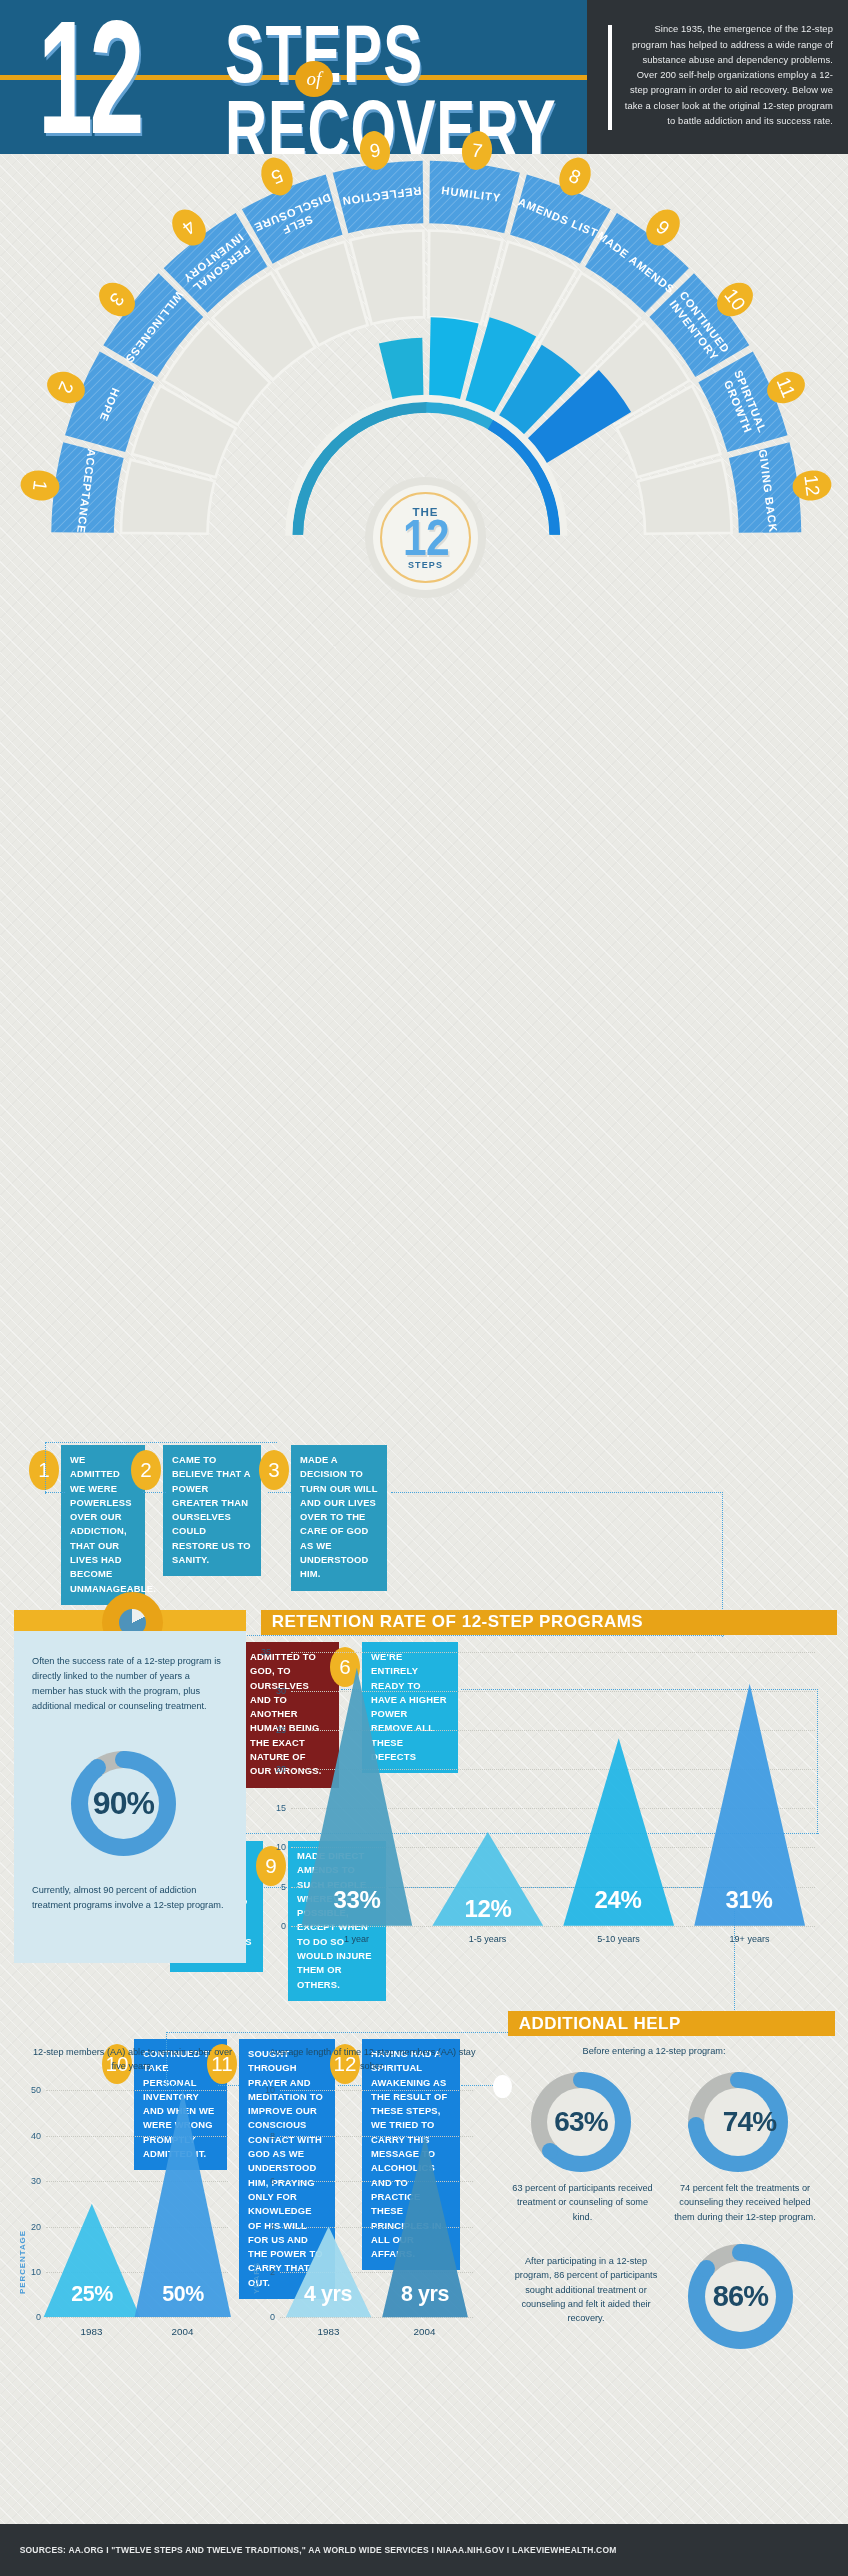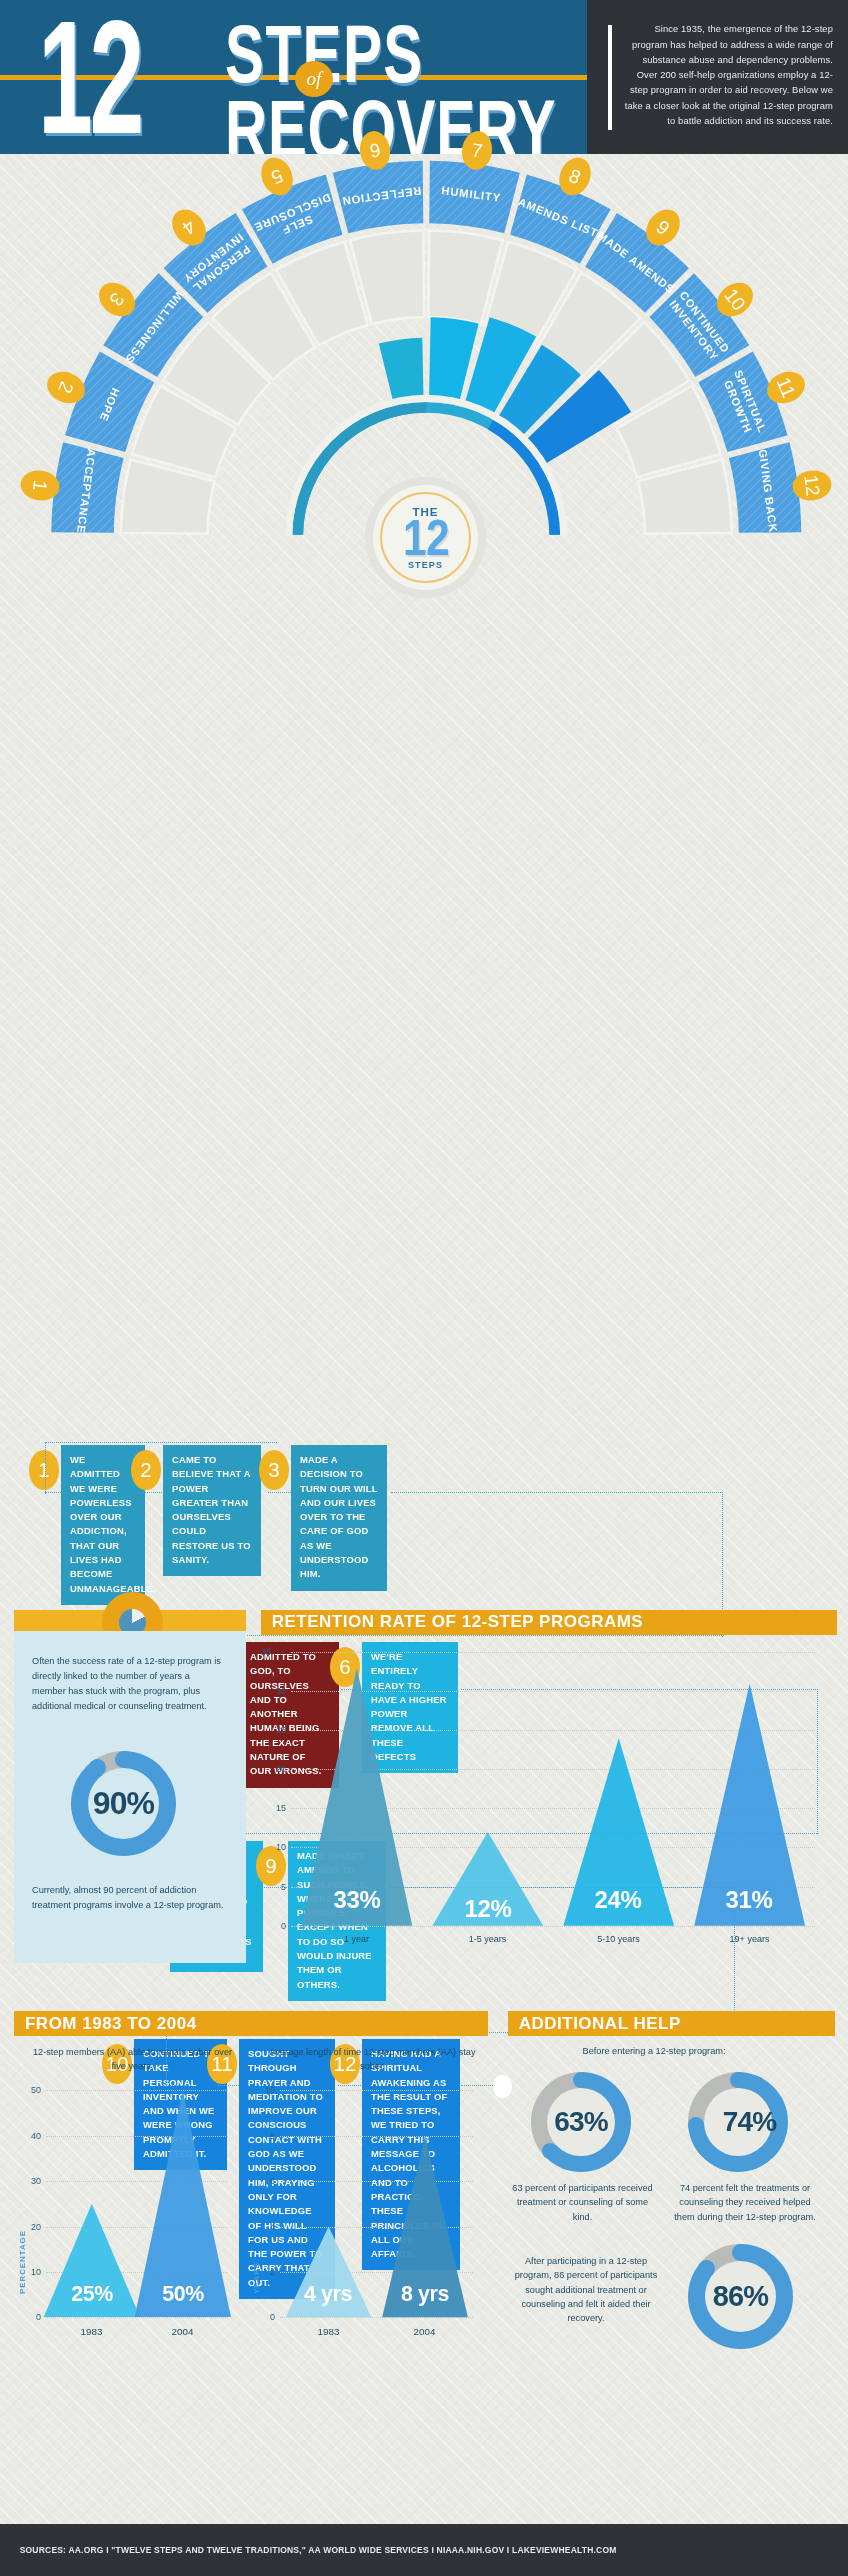--- a/index.html
+++ b/index.html
@@ -394,23 +394,20 @@
         <div class="xtick" style="left: 182px; top: 289px; width: 89px; font-size: 9px;">1-5 years</div>
         <div class="barlabel" style="left: 317px; top: 241px; width: 80px; font-size: 24px;">24%</div>
         <div class="xtick" style="left: 313px; top: 289px; width: 89px; font-size: 9px;">5-10 years</div>
         <div class="barlabel" style="left: 448px; top: 241px; width: 80px; font-size: 24px;">31%</div>
         <div class="xtick" style="left: 444px; top: 289px; width: 89px; font-size: 9px;">19+ years</div>
       </div>
   </div>
 
   <div class="bottom" id="bottom" style="top:2006px; height:536px;">
 
-    <div class="b-bar" style="left:14.3px; top:5.4px; width:474px;">
-      <div class="sec-title">FROM 1983 TO 2004</div>
-    </div>
     <div class="b-cap" style="left:29px; top:39px; width:207px;">12-step members (AA) able to remain sober over five years.</div>
     <div class="b-cap" style="left:261px; top:39px; width:223px;">Average length of time 12-step members (AA) stay sober.</div>
     <div class="chart" id="chart-sober" style="left:16px; top:79px; width:223px; height:268px;">
         <div class="gl" style="top: 232px; left: 30px; width: 182px;"></div>
         <div class="ytick" style="top: 232px; left: 0px; width: 25px; text-align: right;">0</div>
         <div class="gl" style="top: 187px; left: 30px; width: 182px;"></div>
         <div class="ytick" style="top: 187px; left: 0px; width: 25px; text-align: right;">10</div>
         <div class="gl" style="top: 142px; left: 30px; width: 182px;"></div>
         <div class="ytick" style="top: 142px; left: 0px; width: 25px; text-align: right;">20</div>
         <div class="gl" style="top: 96px; left: 30px; width: 182px;"></div>

